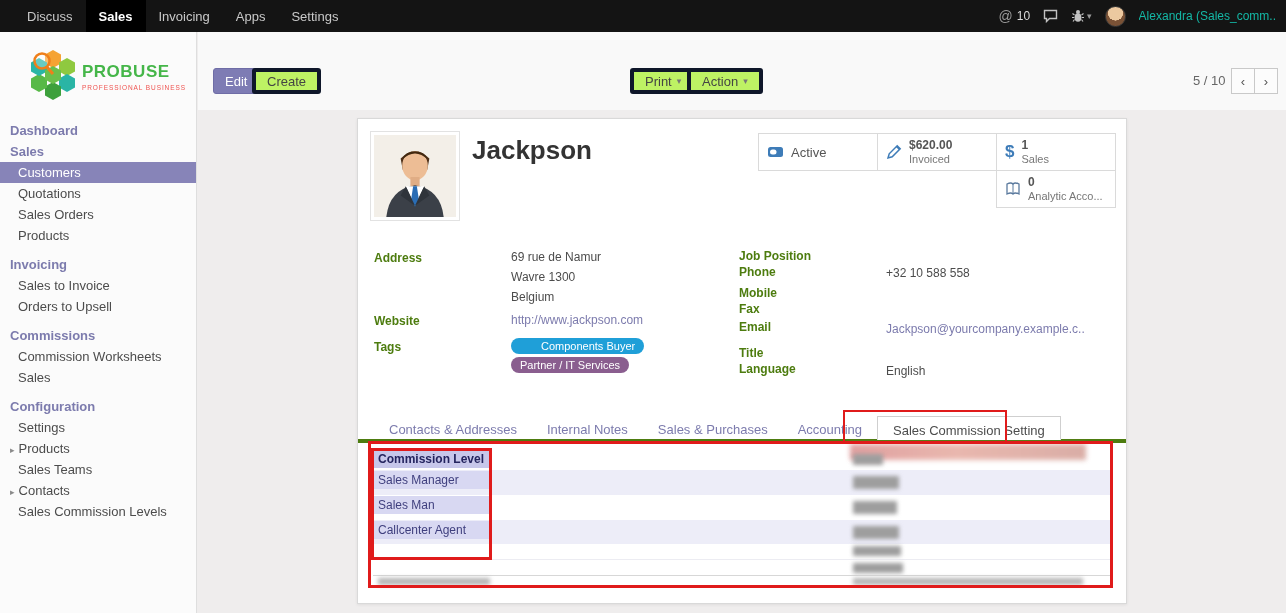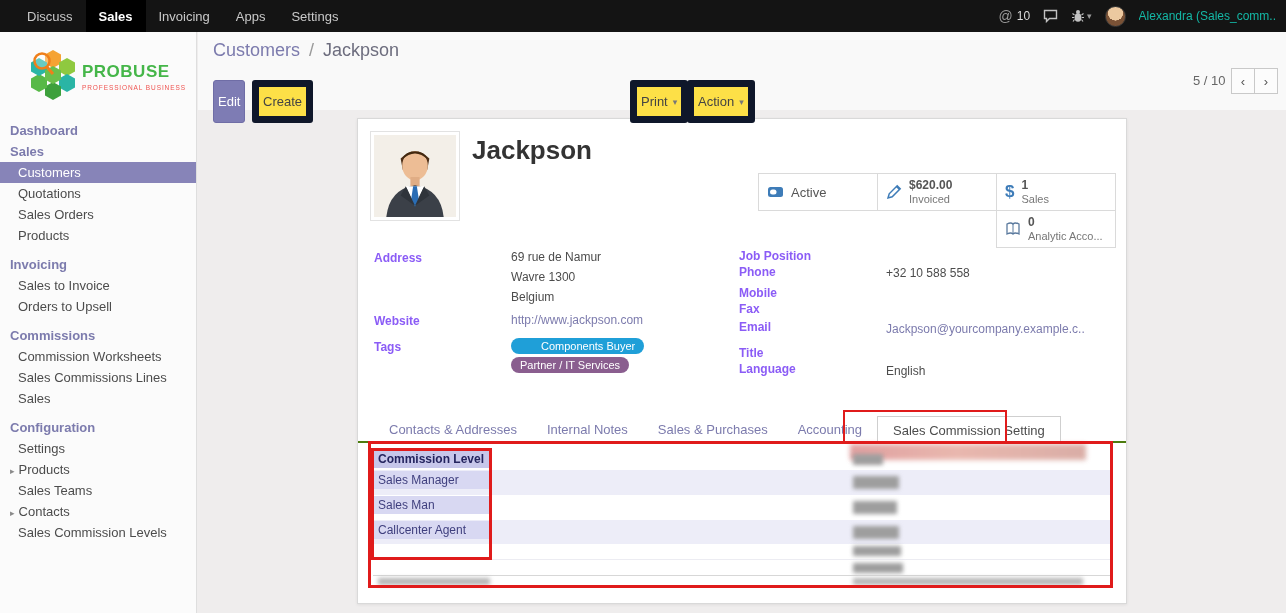--- a/index.html
+++ b/index.html
@@ -29,53 +29,53 @@
   .side-item { color:#4c4c4c; font-size:13px; padding:3px 0 3px 18px; cursor:pointer; }
   .side-item.selected { background:#8784b8; color:#fff; }
   .side-caret { color:#8a8a8a; font-size:9px; margin-right:4px; }
 
   
   .control { position:absolute; left:198px; top:32px; width:1088px; height:78px; background:#f9f9f9; z-index:10; }
   .breadcrumb { position:absolute; left:15px; top:8px; font-size:18px; }
   .bc-parent { color:#7c7bad; cursor:pointer; }
   .bc-sep { color:#999; margin:0 4px; }
   .bc-current { color:#6d6d7e; }
-  .btn { position:absolute; top:36px; height:43px; font-size:13px; border-radius:3px; display:inline-flex; align-items:center; justify-content:center; cursor:pointer; padding:0 4px;margin-top:12px; }
+  .btn { position:absolute; top:36px; height:26px; font-size:13px; border-radius:3px; display:inline-flex; align-items:center; justify-content:center; cursor:pointer; padding:0 11px; }
   .btn-primary { background:#7e7cb4; color:#fff; border:1px solid #6f6da6; }
-  .btn-plain { background:#fde047; color:#444; border:7px solid #0f172a; }
+  .btn-plain { background:#bef264; color:#444; border:4px solid #0f172a; }
   .dd-caret { font-size:9px; color:#777; margin-left:5px; }
   .pager-text { position:absolute; left:995px; top:41px; font-size:13px; color:#666; }
   .pager-btns { position:absolute; left:1033px; top:36px; display:flex; }
   .pager-btn { width:24px; height:26px; background:#fcfcfc; border:1px solid #c9c9c9; display:flex; align-items:center; justify-content:center; font-size:13px; color:#555; cursor:pointer; }
   .pager-btn + .pager-btn { margin-left:-1px; }
 
   
   .content { position:absolute; left:198px; top:110px; width:1088px; height:503px; background:#efeded; }
   .card { position:absolute; left:159px; top:8px; width:770px; height:486px; background:#fff; border:1px solid #d9d9d9; box-shadow:0 1px 3px rgba(0,0,0,.07); }
 
   .avatar-box { position:absolute; left:12px; top:12px; width:90px; height:90px; border:1px solid #e2e2e2; background:#fff; padding:3px; }
   .record-name { position:absolute; left:114px; top:16px; font-size:26px; font-weight:bold; color:#333; }
 
-  .stat { position:absolute; width:120px; height:38px; background:#fff; border:1px solid #dadada; display:flex; align-items:center; gap:7px; padding:16px 8px; cursor:pointer;margin-top:40px; }
+  .stat { position:absolute; width:120px; height:38px; background:#fff; border:1px solid #dadada; display:flex; align-items:center; gap:7px; padding:16px 8px; cursor:pointer; }
   .stat-icn { flex:0 0 auto; display:flex; align-items:center; }
   .stat-txt { display:flex; flex-direction:column; line-height:1.25; }
   .stat-val { font-size:12px; font-weight:bold; color:#555; }
   .stat-lbl { font-size:11px; color:#777; white-space:nowrap; }
   .stat-single { font-size:13px; color:#555; }
   .dollar-icn { color:#3e7cb8; font-size:17px; font-weight:bold; }
 
-  .flabel { position:absolute; font-size:12px; font-weight:bold; color:#8b5cf6; }
+  .flabel { position:absolute; font-size:12px; font-weight:bold; color:#4d7c0f; }
   .fvalue { position:absolute; font-size:12px; color:#4c4c4c; }
   .flink { color:#7c7bad; cursor:pointer; }
   .pill { position:absolute; font-size:11px; color:#fff; padding:2px 9px; border-radius:10px; cursor:pointer; }
   .pill-blue { background:#1f9fd8;padding-left:30px; }
   .pill-purple { background:#8a5e8f; }
 
   
-  .tabs { position:absolute; left:0; top:297px; width:100%; height:27px; border-bottom:2px solid #4d7c0f; display:flex; padding-left:16px; }
+  .tabs { position:absolute; left:0; top:297px; width:100%; height:27px; border-bottom:4px solid #4d7c0f; display:flex; padding-left:16px; }
   .tab { font-size:13px; color:#7c7bad; padding:6px 15px; cursor:pointer; white-space:nowrap; }
   .tab.active { color:#4c4c4c; background:#fff; border:1px solid #cfcfcf; border-bottom-color:#fff; margin-bottom:-1px; position:relative; z-index:2; }
 
   
   .ctable { position:absolute; left:15px; top:330px; width:739px; }
   .trow { display:flex; position:relative; }
   .tc1 { width:476px; position:relative; }
   .tc2 { width:263px; position:relative; }
   .hl { display:inline-block; font-size:12px; padding:2px 4px 2px 4px; margin-left:1px; }
   .hl-head { background:#c7c7ea; font-weight:bold; color:#24245e; width:118px; }
@@ -148,37 +148,31 @@
     <div class="side-section">Sales</div>
     <div class="side-item selected">Customers</div>
     <div class="side-item">Quotations</div>
     <div class="side-item">Sales Orders</div>
     <div class="side-item">Products</div>
     <div class="side-section gap">Invoicing</div>
     <div class="side-item">Sales to Invoice</div>
     <div class="side-item">Orders to Upsell</div>
     <div class="side-section gap">Commissions</div>
     <div class="side-item">Commission Worksheets</div>
-    <div class="side-item">Sales Commissions Lines</div>
     <div class="side-item">Sales</div>
     <div class="side-section gap">Configuration</div>
     <div class="side-item">Settings</div>
     <div class="side-item" style="padding-left:10px;"><span class="side-caret">▸</span><span>Products</span></div>
     <div class="side-item">Sales Teams</div>
     <div class="side-item" style="padding-left:10px;"><span class="side-caret">▸</span><span>Contacts</span></div>
     <div class="side-item">Sales Commission Levels</div>
   </div>
 </div>
 
 <div class="control">
-  <div class="breadcrumb">
-    <span class="bc-parent">Customers</span>
-    <span class="bc-sep">/</span>
-    <span class="bc-current">Jackpson</span>
-  </div>
   <div class="btn btn-primary" style="left:15px;">Edit</div>
   <div class="btn btn-plain" style="left:54px;">Create</div>
   <div class="btn btn-plain" style="left:432px;">
     <span>Print</span>
     <span class="dd-caret">▾</span>
   </div>
   <div class="btn btn-plain" style="left:489px;">
     <span>Action</span>
     <span class="dd-caret">▾</span>
   </div>

